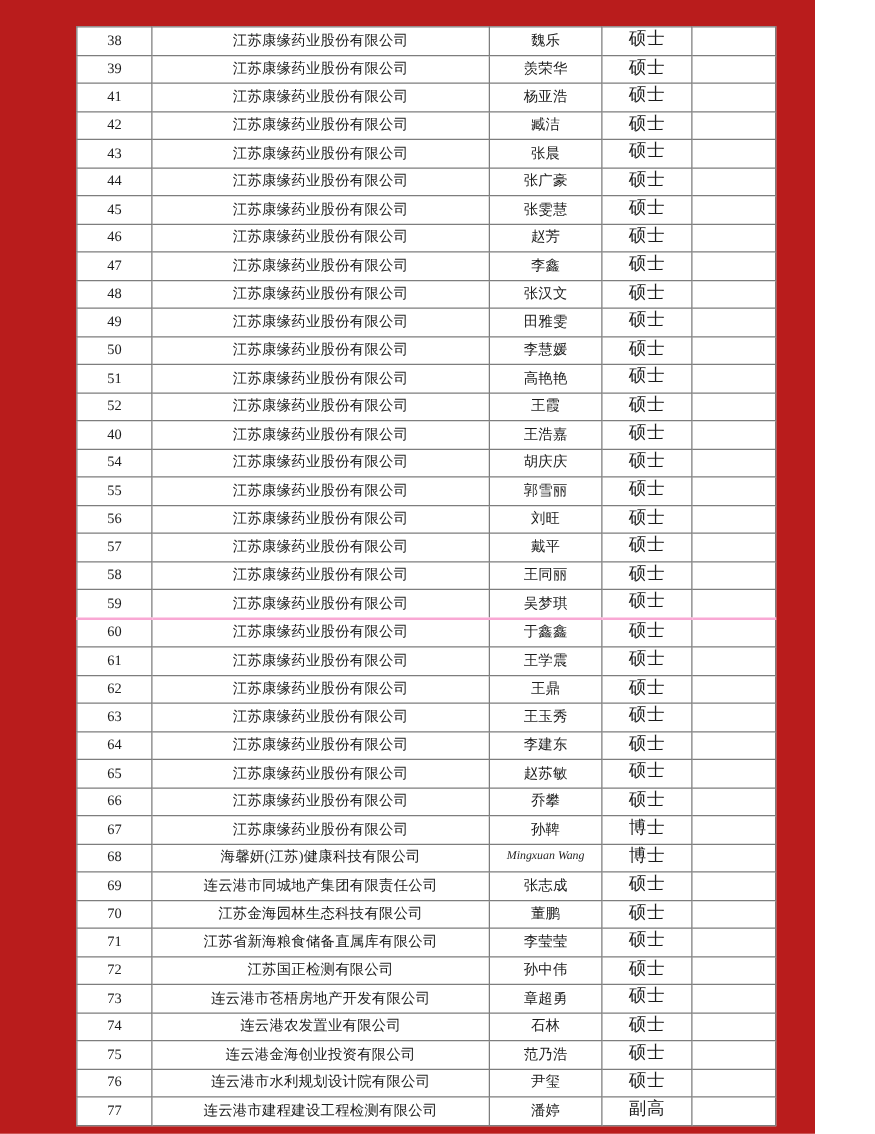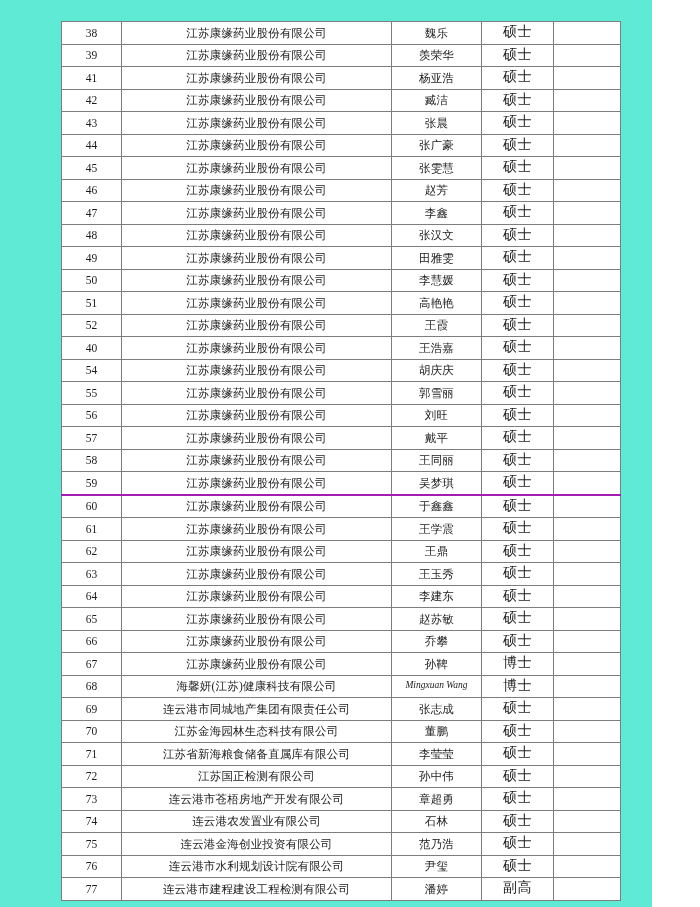--- a/index.html
+++ b/index.html
@@ -11,21 +11,21 @@
     width: 700px;
     height: 907px;
     font-family: "Liberation Serif", "DejaVu Serif", serif;
     color: #1a1a1a;
     overflow: hidden;
   }
   .page {
     position: relative;
     width: 652px;
     height: 907px;
-    background: #5eead4;
+    background: #b91c1c;
     box-sizing: border-box;
   }
   .table-wrap {
     position: absolute;
     left: 61px;
     top: 21px;
     width: 559px;
   }
   table.roster {
     border-collapse: collapse;
@@ -67,21 +67,21 @@
     font-size: 9.5px;
     letter-spacing: 0;
     font-style: italic;
   }
   table.roster td.deg {
     font-size: 14px;
     letter-spacing: 0.5px;
   }
   table.roster td.blank { }
   table.roster tr.thick-bottom > td {
-    border-bottom: 2px solid #a21caf;
+    border-bottom: 2px solid #f9a8d4;
     margin-top: 31px;
   }
 </style>
 </head>
 <body>
 
 <div class="page">
   <div class="table-wrap">
     <table class="roster">
       <colgroup>

